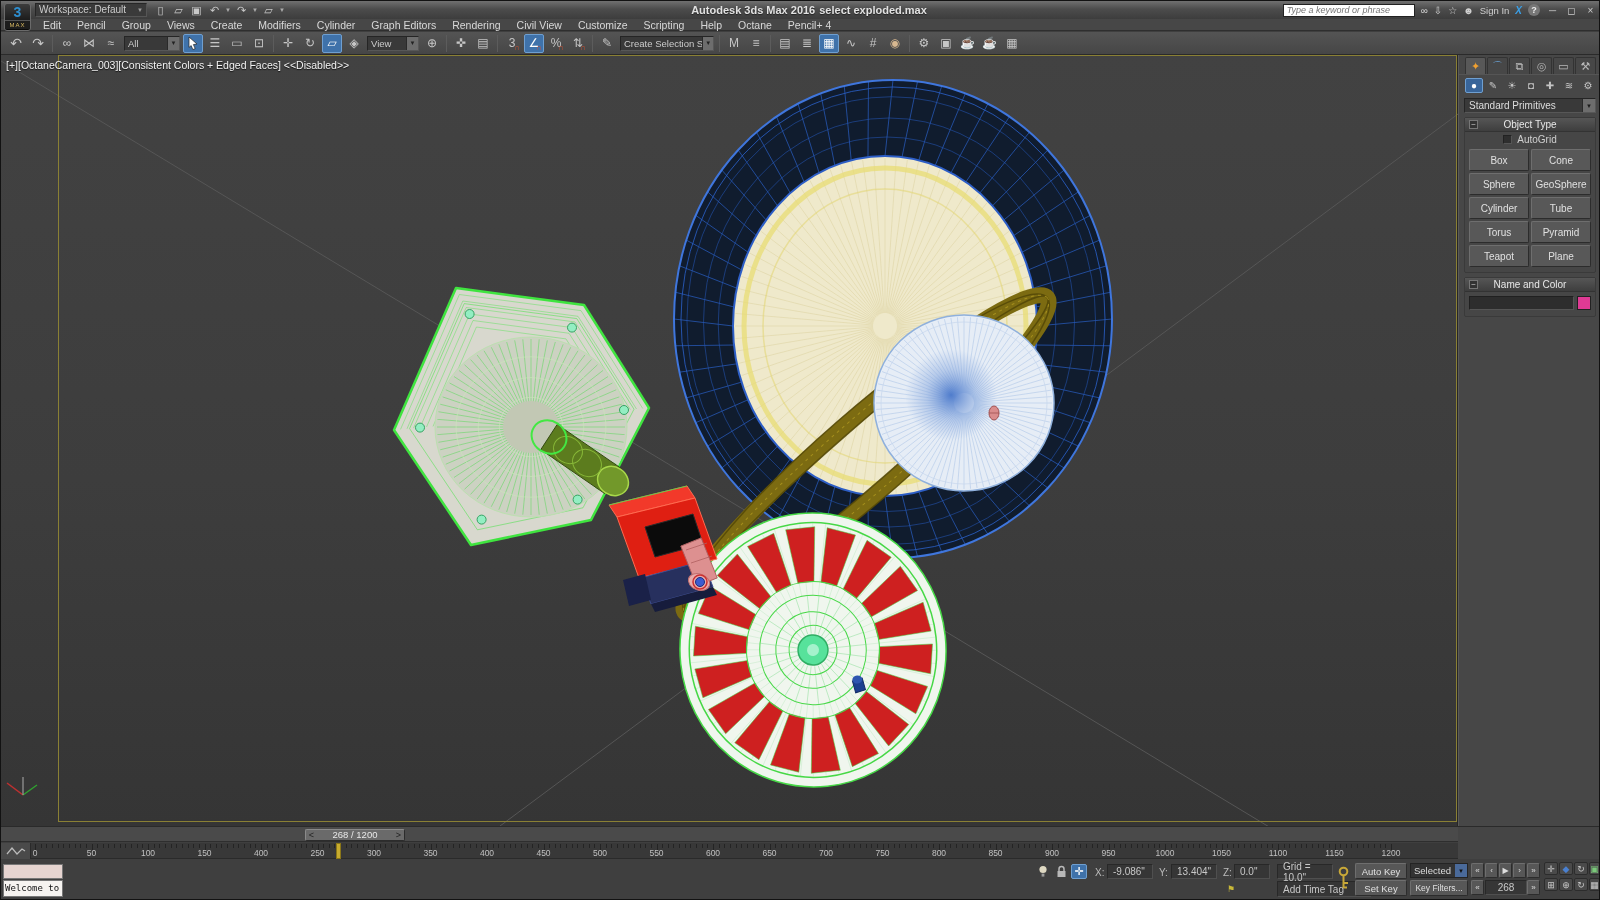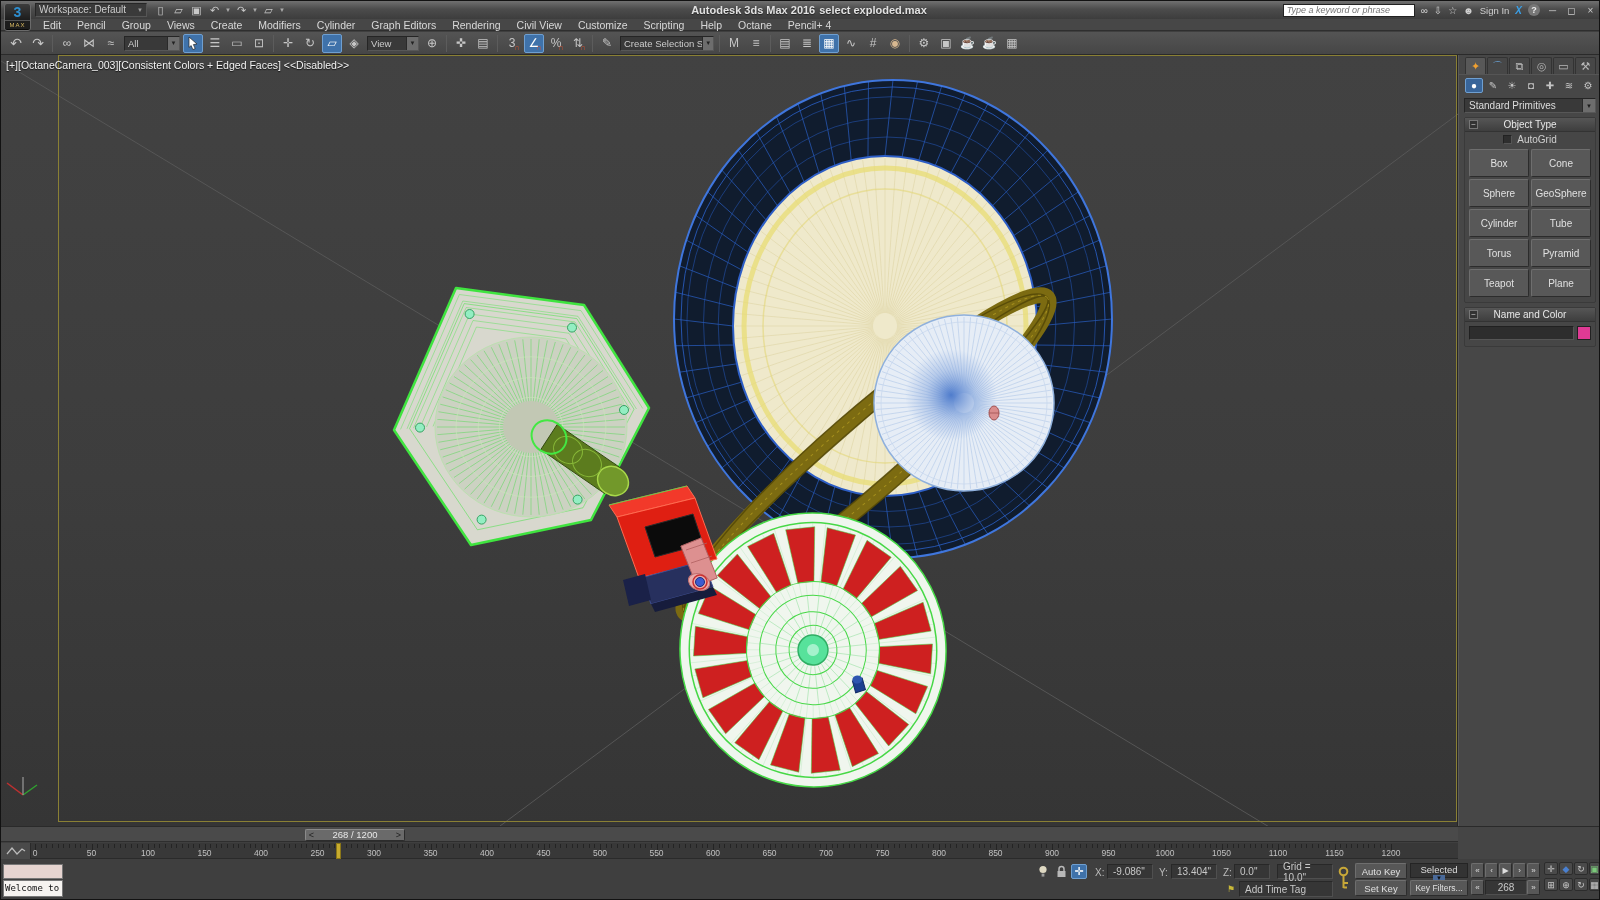--- a/index.html
+++ b/index.html
@@ -47,21 +47,21 @@
 .cp-dd{margin:3px 5px;height:15px;background:#393939;border:1px solid #252525;border-right-color:#575757;border-bottom-color:#575757;display:flex;align-items:center;font-size:10px;color:#ddd;cursor:pointer;}
 .cp-dd .txt{padding:0 4px;flex:1;}
 .cp-dd .dda{width:13px;height:13px;background:#6d6d6d;color:#1a1a1a;font-size:6px;display:flex;align-items:center;justify-content:center;border-left:1px solid #2a2a2a;}
 .rollout{margin:4px 5px;border:1px solid #3a3a3a;background:#464646;border-radius:2px;}
 .rhead{height:14px;background:linear-gradient(#565656,#3e3e3e);display:flex;align-items:center;font-size:10px;color:#e8e8e8;cursor:pointer;border-bottom:1px solid #333;}
 .rminus{width:9px;height:9px;border:1px solid #777;background:#333;color:#ccc;font-size:8px;line-height:7px;text-align:center;margin:0 4px;}
 .rtitle{flex:1;text-align:center;margin-right:17px;}
 .agrow{display:flex;align-items:center;justify-content:center;gap:5px;height:15px;font-size:10px;color:#cfcfcf;}
 .cbx{width:9px;height:9px;background:#2e2e2e;border:1px solid #222;border-right-color:#555;border-bottom-color:#555;cursor:pointer;}
 .ot-grid{display:grid;grid-template-columns:1fr 1fr;gap:2px;padding:2px 4px 5px;}
-.ot-btn{height:28px;background:#585858;border:1px solid #2c2c2c;border-top-color:#6e6e6e;border-left-color:#6e6e6e;border-radius:2px;color:#e0e0e0;font-size:10px;display:flex;align-items:center;justify-content:center;cursor:pointer;}
+.ot-btn{height:22px;background:#585858;border:1px solid #2c2c2c;border-top-color:#6e6e6e;border-left-color:#6e6e6e;border-radius:2px;color:#e0e0e0;font-size:10px;display:flex;align-items:center;justify-content:center;cursor:pointer;}
 .nc-row{display:flex;align-items:center;gap:3px;padding:4px 4px 6px;}
 .nc-field{flex:1;height:14px;background:#2d2d2d;border:1px solid #202020;border-right-color:#555;border-bottom-color:#555;color:#ddd;font-size:10px;padding:0 3px;}
 #nc-swatch{width:14px;height:14px;border:1px solid #222;cursor:pointer;}
 
 #timeslider{position:absolute;left:0;top:825px;width:1457px;height:16px;background:#4a4a4a;border-top:1px solid #2a2a2a;border-bottom:1px solid #2e2e2e;}
 #ts-right-fill{position:absolute;left:1457px;top:825px;width:143px;height:33px;background:#454545;border-top:1px solid #2a2a2a;}
 #ts-slider{position:absolute;left:304px;top:2px;height:12px;width:100px;display:flex;background:#6a6a6a;border:1px solid #2c2c2c;border-top-color:#8a8a8a;border-left-color:#8a8a8a;border-radius:2px;cursor:pointer;}
 .ts-arrow{width:11px;font-size:9px;color:#222;display:flex;align-items:center;justify-content:center;}
 #ts-text{flex:1;text-align:center;font-size:9.5px;color:#e8e8e8;line-height:10px;}
 
@@ -70,21 +70,21 @@
 .tick{position:absolute;top:1px;width:1px;background:#242424;}
 .tlab{position:absolute;top:5px;width:30px;margin-left:-15px;text-align:center;font-size:8.5px;color:#c0c0c0;}
 #frame-marker{position:absolute;top:0;width:5px;height:16px;background:#c7ab2e;border:1px solid #8a7618;cursor:ew-resize;}
 
 #statusbar{position:absolute;left:0;top:858px;width:1600px;height:42px;background:#3f3f3f;}
 .well{position:absolute;background:#363636;border:1px solid #282828;border-right-color:#4f4f4f;border-bottom-color:#4f4f4f;color:#c8c8c8;font-size:10px;display:flex;align-items:center;padding:0 5px;}
 .sbtn{position:absolute;background:#575757;border:1px solid #2c2c2c;border-top-color:#6e6e6e;border-left-color:#6e6e6e;border-radius:2px;color:#e0e0e0;font-size:9.5px;display:flex;align-items:center;justify-content:center;cursor:pointer;}
 .sico{position:absolute;width:16px;height:15px;display:flex;align-items:center;justify-content:center;cursor:pointer;color:#c8c8c8;}
 .sico.hl{background:#3f72aa;border:1px solid #6f9fd0;border-radius:2px;color:#fff;}
 .slabel{position:absolute;font-size:10px;color:#bbb;}
-.sdd{position:absolute;height:15px;background:#333;border:1px solid #242424;display:flex;align-items:center;font-size:9.5px;color:#ddd;cursor:pointer;flex-direction:column;}
+.sdd{position:absolute;height:15px;background:#333;border:1px solid #242424;display:flex;align-items:center;font-size:9.5px;color:#ddd;cursor:pointer;}
 .sdd .txt{flex:1;padding:0 3px;}
 .sdd .dda{width:12px;height:13px;background:#4a6a9a;color:#111;font-size:6px;display:flex;align-items:center;justify-content:center;}
 .pbtn{position:absolute;width:13px;height:15px;background:#575757;border:1px solid #2c2c2c;border-top-color:#6e6e6e;border-left-color:#6e6e6e;border-radius:2px;color:#ddd;font-size:8px;display:flex;align-items:center;justify-content:center;cursor:pointer;}
 .nbtn{position:absolute;width:14px;height:13px;background:#4a4a4a;border:1px solid #2c2c2c;color:#c8c8c8;font-size:9px;display:flex;align-items:center;justify-content:center;cursor:pointer;border-radius:2px;}
 #macro-rec{position:absolute;left:2px;top:5px;width:60px;height:15px;background:#e6d4d0;border:1px solid #777;}
 #listener{position:absolute;left:2px;top:21px;width:60px;height:17px;background:#f6f3f0;border:1px solid #777;color:#111;font-family:"DejaVu Sans Mono",monospace;font-size:9px;line-height:15px;padding:0 1px;white-space:nowrap;overflow:hidden;}
 </style>
 </head>
 <body>
 
@@ -1104,21 +1104,21 @@
       </div>
     <span class="slabel" style="left:1222px;top:8px;">Z:</span>
     <div class="well" style="left:1233px;top:5px;width:36px;height:15px;">
         <span>0.0"</span>
       </div>
     <div class="well" style="left:1276px;top:5px;width:56px;height:15px;">
         <span>Grid = 10.0"</span>
       </div>
 
     <span class="slabel" style="left:1226px;top:25px;color:#c8b838;font-size:9px;">⚑</span>
-    <div class="well" style="left:1238px;top:22px;width:94px;height:16px;">
+    <div class="well" style="left:1276px;top:22px;width:94px;height:16px;">
         <span>Add Time Tag</span>
       </div>
 
     <div class="sico" style="left:1334px;top:6px;height:28px;">
       <svg width="13" height="26" viewBox="0 0 13 26">
           <circle cx="6.5" cy="5.5" r="3.8" fill="none" stroke="#c8a838" stroke-width="2"></circle>
           <line x1="6.5" y1="9.5" x2="6.5" y2="22" stroke="#c8a838" stroke-width="2"></line>
           <line x1="6.5" y1="17" x2="11" y2="17" stroke="#c8a838" stroke-width="2"></line>
           <line x1="6.5" y1="21.5" x2="10" y2="21.5" stroke="#c8a838" stroke-width="2"></line>
         </svg>

